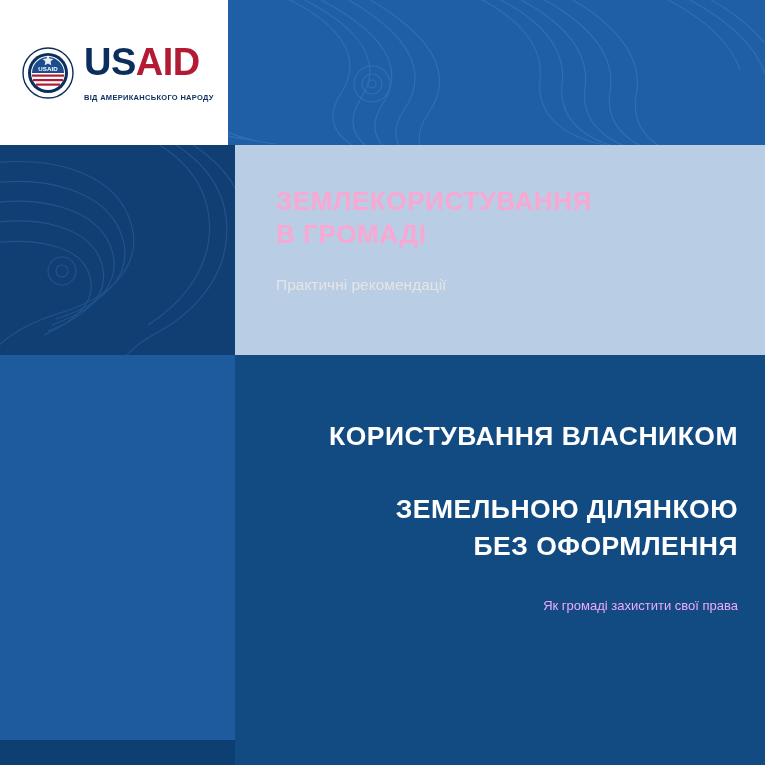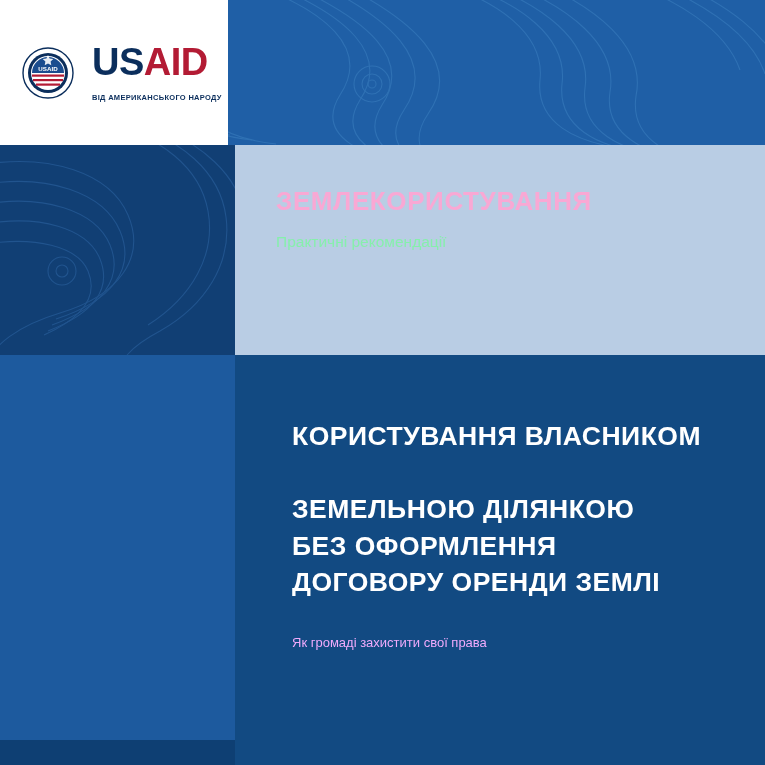--- a/index.html
+++ b/index.html
@@ -68,21 +68,21 @@
     background: #ffffff;
     display: flex;
     align-items: center;
     justify-content: flex-start;
     padding-left: 22px;
     box-sizing: border-box;
   }
   .logo-inner {
     display: flex;
     align-items: center;
-    gap: 18px;
+    gap: 10px;
   }
   .logo-seal {
     width: 52px; height: 52px;
     flex: 0 0 52px;
     position: relative;
   }
   .logo-wordmark {
     display: flex;
     flex-direction: column;
     justify-content: center;
@@ -115,33 +115,34 @@
   .mid-title {
     color: #f9a8d4;
     font-weight: bold;
     font-size: 26px;
     line-height: 1.28;
     letter-spacing: 0.6px;
     text-transform: uppercase;
     margin: 0;
   }
   .mid-sub {
-    margin-top: 13px;
-    color: #86efac;
+    margin-top: 22px;
+    color: #e5e5e5;
     font-size: 15.5px;
     line-height: 1.42;
     font-style: normal;
   }
 
   
   .low-text {
     position: absolute;
-    left: 292px;
+    left: 268px;
     top: 418px;
     width: 470px;
+    text-align: right;
   }
   .low-title {
     color: #ffffff;
     font-weight: bold;
     font-size: 26.5px;
     line-height: 1.38;
     letter-spacing: 0.5px;
     text-transform: uppercase;
     margin: 0;
   }
@@ -228,32 +229,32 @@
       <div class="logo-wordmark">
         <div class="logo-usaid"><span>US</span><span class="red">AID</span></div>
         <div class="logo-tag">ВІД АМЕРИКАНСЬКОГО НАРОДУ</div>
       </div>
     </div>
   </div>
 
   <div class="mid-text">
     <h1 class="mid-title">
       <span>ЗЕМЛЕКОРИСТУВАННЯ</span><br>
+      <span>В ГРОМАДІ</span>
     </h1>
     <div class="mid-sub">
       <span>Практичні рекомендації</span><br>
     </div>
   </div>
 
   <div class="low-text">
     <h2 class="low-title">
       <span>КОРИСТУВАННЯ ВЛАСНИКОМ</span><br>
       <br>
       <span>ЗЕМЕЛЬНОЮ ДІЛЯНКОЮ</span><br>
       <span>БЕЗ ОФОРМЛЕННЯ</span><br>
-      <span>ДОГОВОРУ ОРЕНДИ ЗЕМЛІ</span>
     </h2>
     <div class="low-sub">
       <span>Як громаді захистити свої права</span><br>
     </div>
   </div>
 
 </div>
 
 </body></html>

